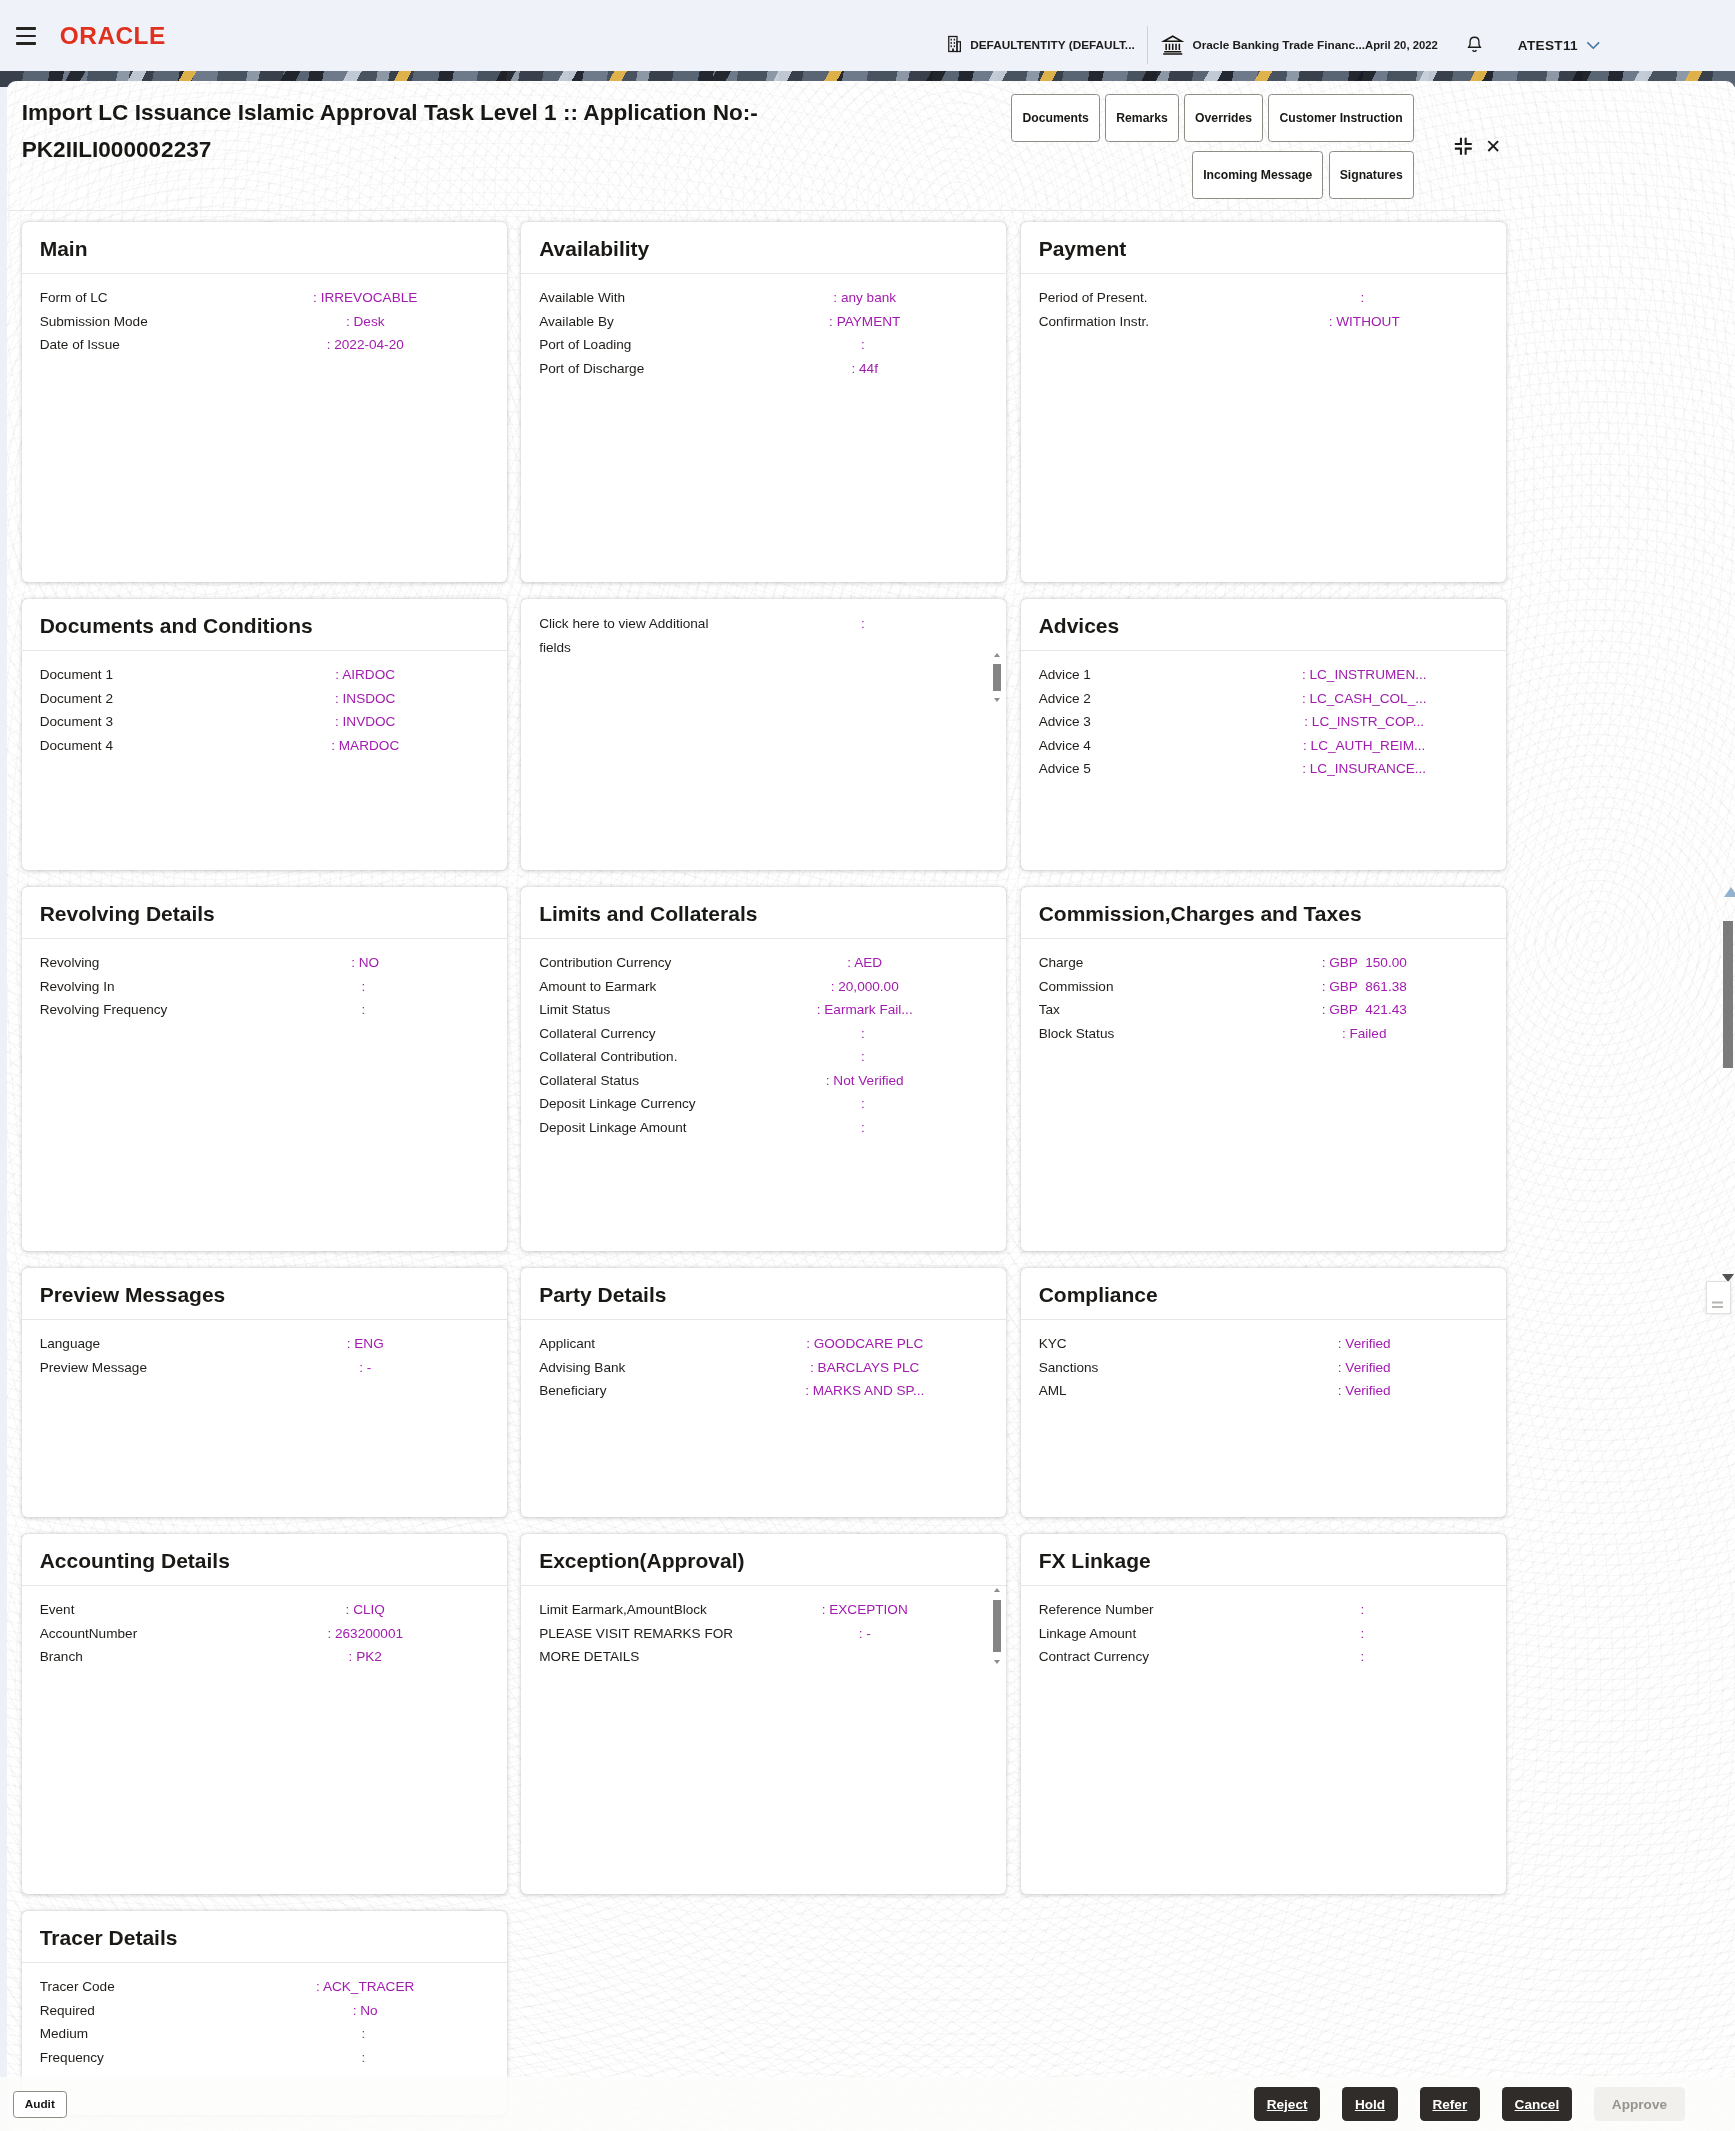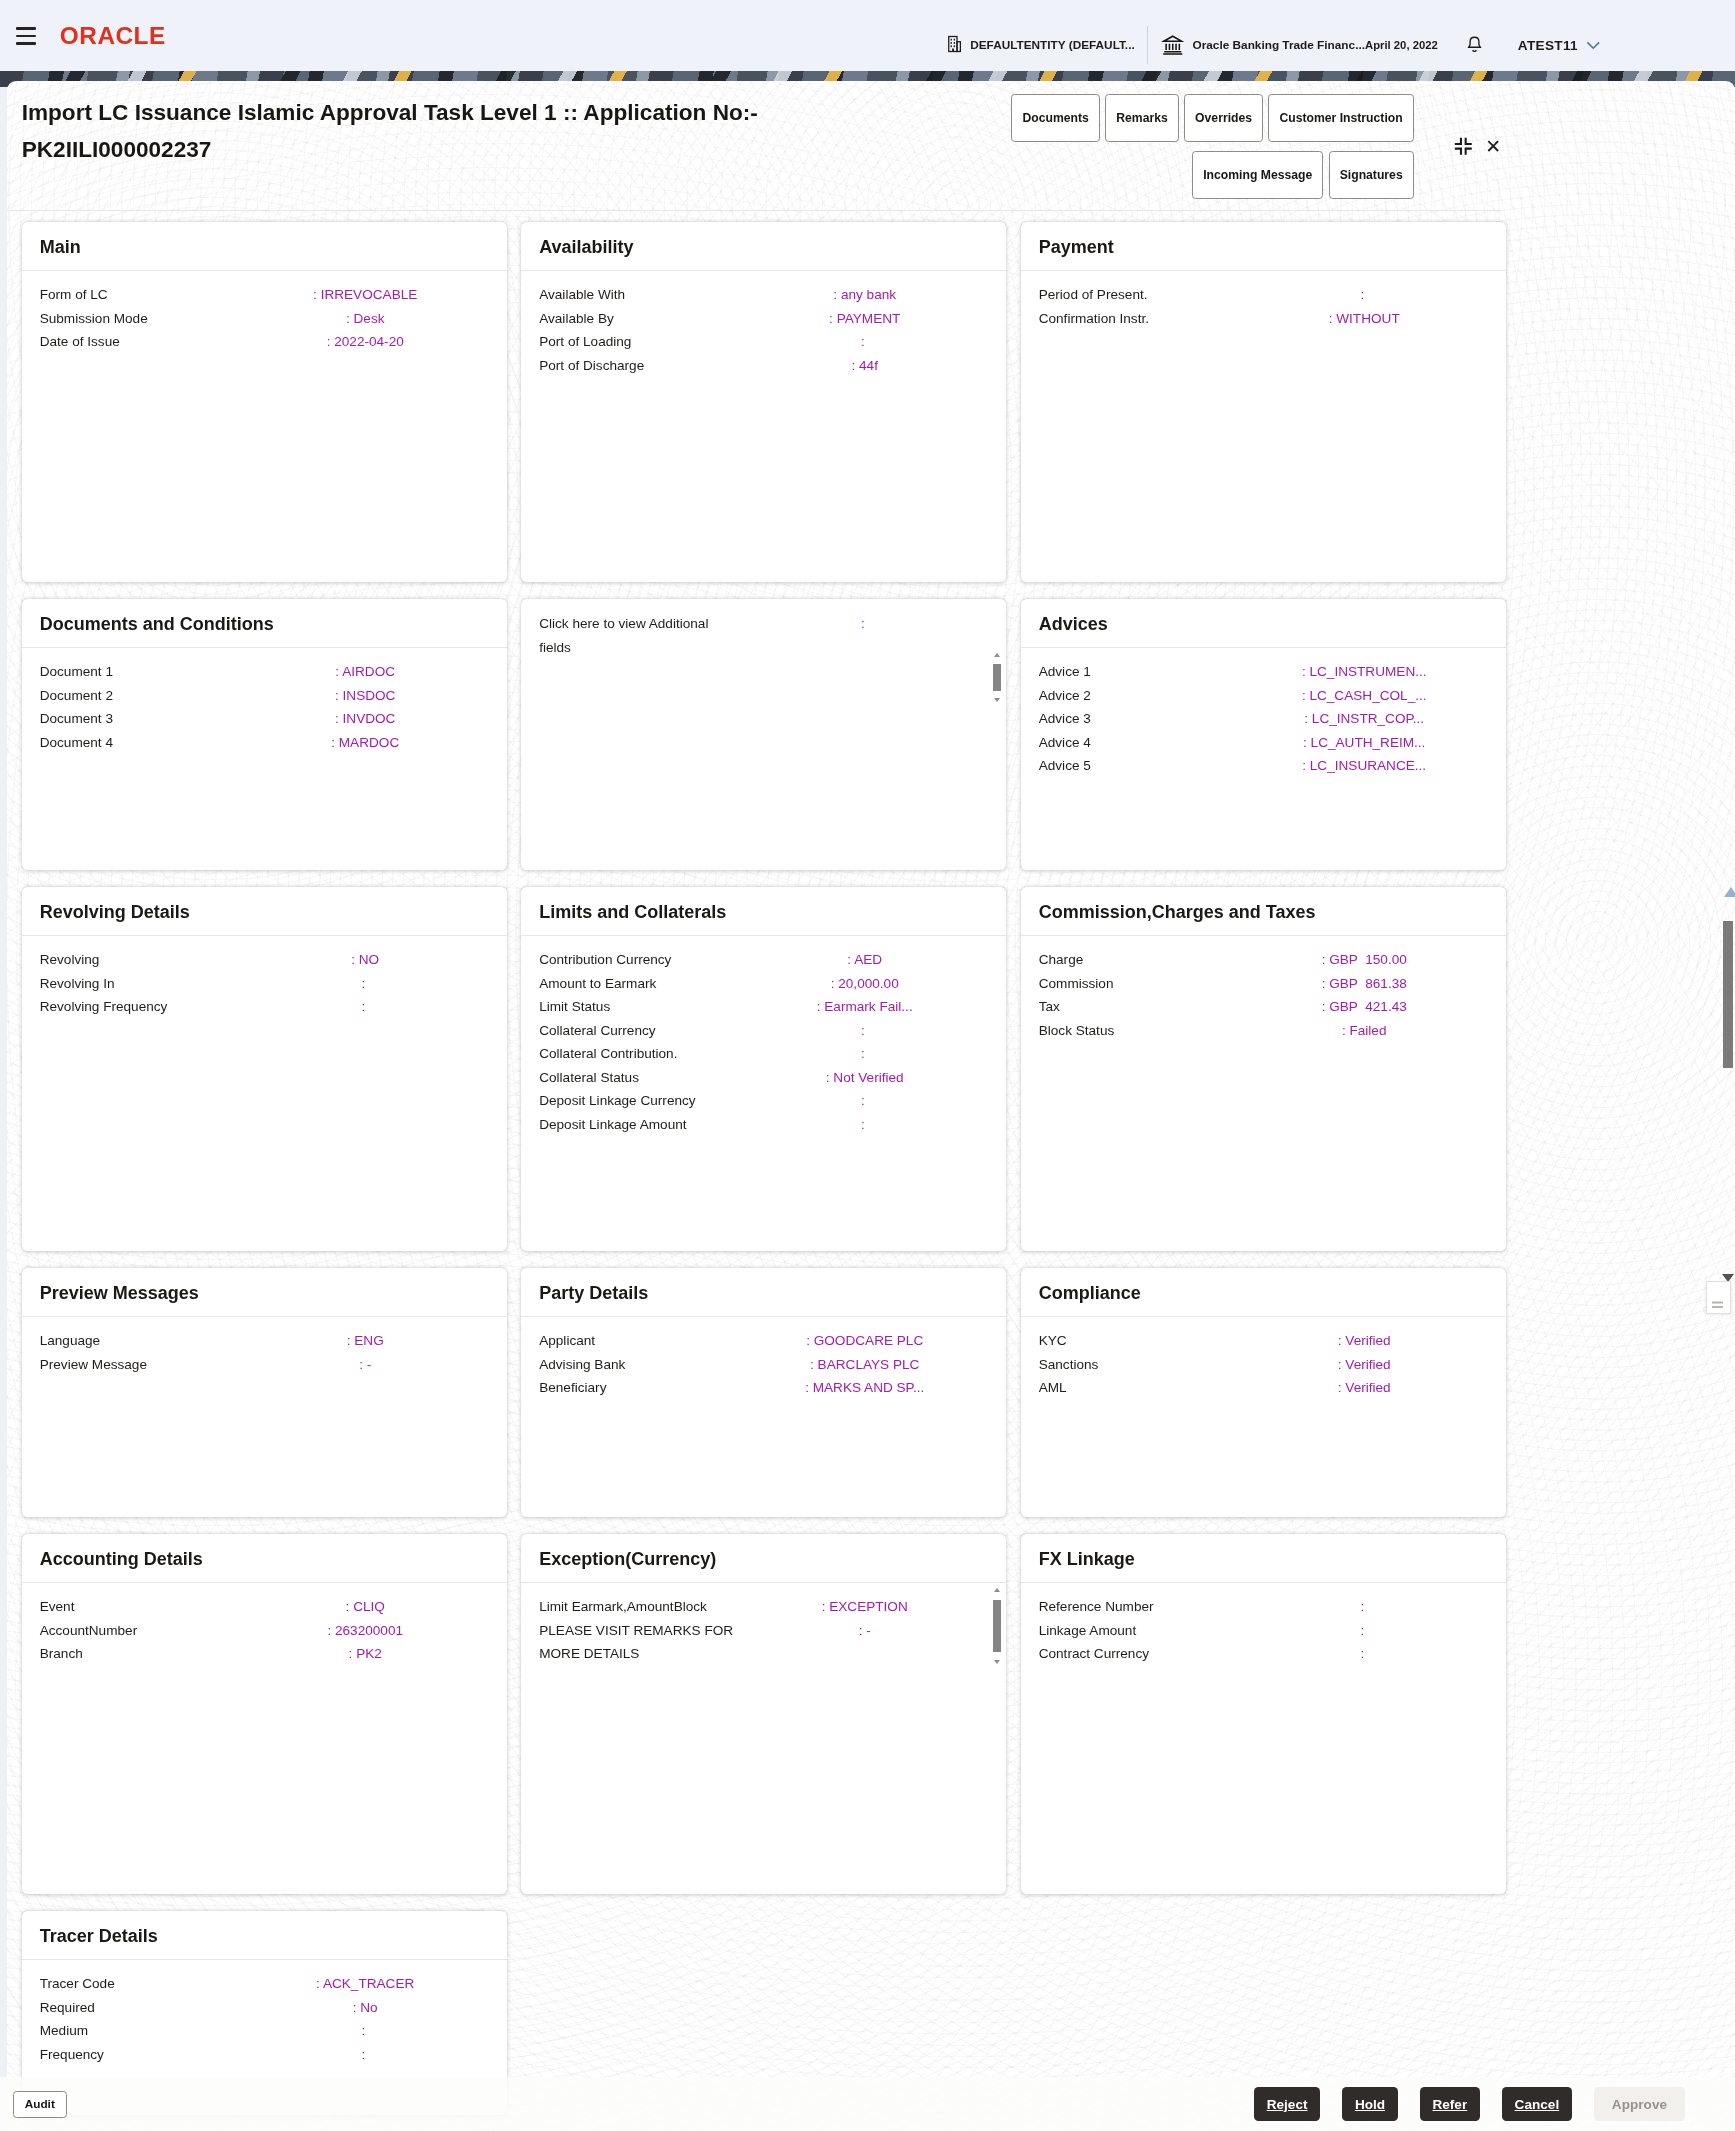--- a/index.html
+++ b/index.html
@@ -51,21 +51,21 @@
   .btn-row{display:flex;gap:5.4px;}
   .chip{background:#fff;border:0.9px solid #8f8b85;border-radius:3.6px;height:48px;padding:0 10px;font-family:inherit;font-size:12.2px;font-weight:700;color:#191714;cursor:pointer;white-space:nowrap;}
   .window-controls{display:flex;align-items:center;gap:11px;margin-left:38px;align-self:center;}
   .window-controls button{background:none;border:none;cursor:pointer;display:flex;align-items:center;color:#1b1a18;}
   .close-btn{font-size:19px;line-height:19px;color:#1b1a18;}
 
   
   .cards-grid{margin:11px 0 0 14.5px;width:1498px;display:grid;grid-template-columns:repeat(3,485px);column-gap:14.5px;row-gap:17px;align-items:stretch;}
   .card{position:relative;background:#fff;border-radius:5.4px;box-shadow:0 0.9px 4.5px rgba(80,76,70,.28), 0 0 0.9px rgba(80,76,70,.25);}
   .card-header{padding:14.5px 18px 11.8px;border-bottom:0.9px solid #e8e6e2;}
-  .card-title{font-size:18px;font-weight:700;color:#1b1916;}
+  .card-title{font-size:21px;font-weight:700;color:#1b1916;}
   .card-body{padding:12.7px 18px 11px;}
   .field-row{display:flex;align-items:flex-start;line-height:23.5px;font-size:13.6px;}
   .field-label{flex:0 0 45%;padding-right:7.2px;color:#201d1a;font-weight:400;}
   .field-label.link{cursor:pointer;}
   .field-value{flex:1;font-weight:400;color:#a21caf;white-space:pre-wrap;word-break:break-word;text-align:center;}
   .field-value::before{content:": ";}
 
   
   .card-scrollbar{position:absolute;top:54px;right:3.6px;width:11px;display:flex;flex-direction:column;align-items:center;justify-content:space-between;cursor:pointer;}
   .sb-arrow{width:0;height:0;}
@@ -457,21 +457,21 @@
               <span class="field-value">263200001</span>
             </div>
             <div class="field-row">
               <span class="field-label">Branch</span>
               <span class="field-value">PK2</span>
             </div>
           </div>
         </article>
         <article class="card" style="min-height: 360px;">
           <header class="card-header">
-            <h2 class="card-title">Exception(Currency)</h2>
+            <h2 class="card-title">Exception(Approval)</h2>
           </header>
           <div class="card-body">
             <div class="field-row">
               <span class="field-label">Limit Earmark,AmountBlock</span>
               <span class="field-value">EXCEPTION</span>
             </div>
             <div class="field-row">
               <span class="field-label">PLEASE VISIT REMARKS FOR MORE DETAILS</span>
               <span class="field-value">-</span>
             </div>

